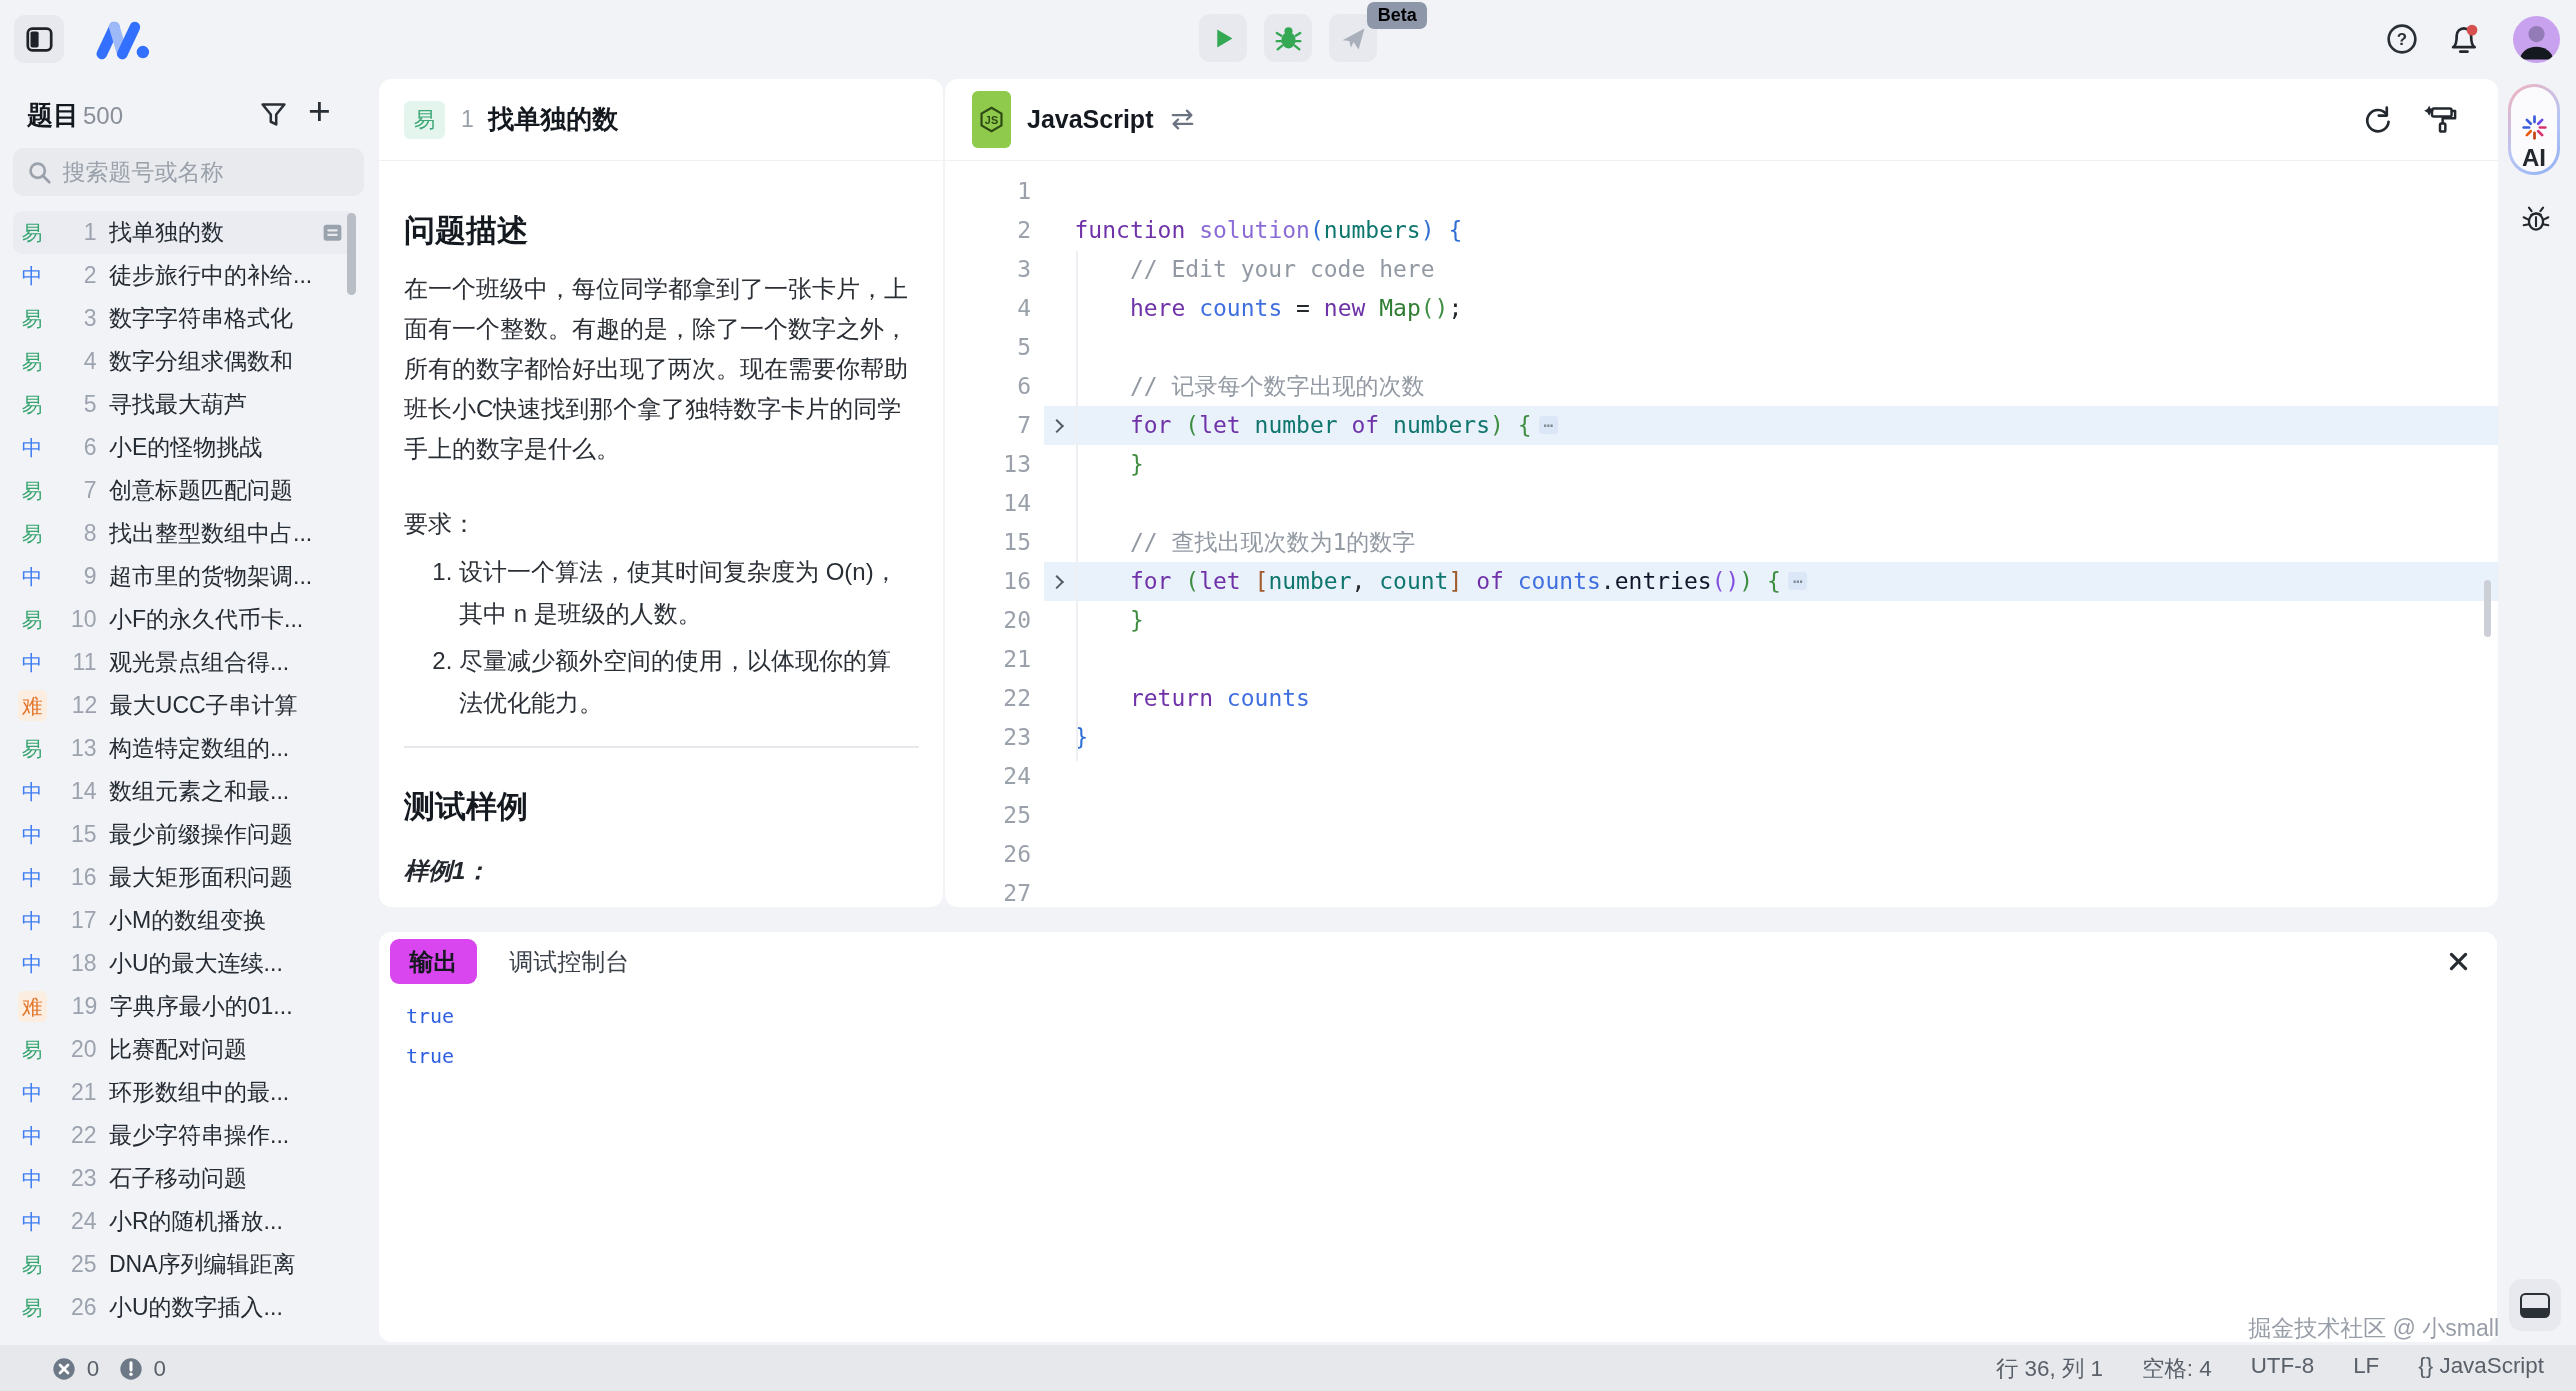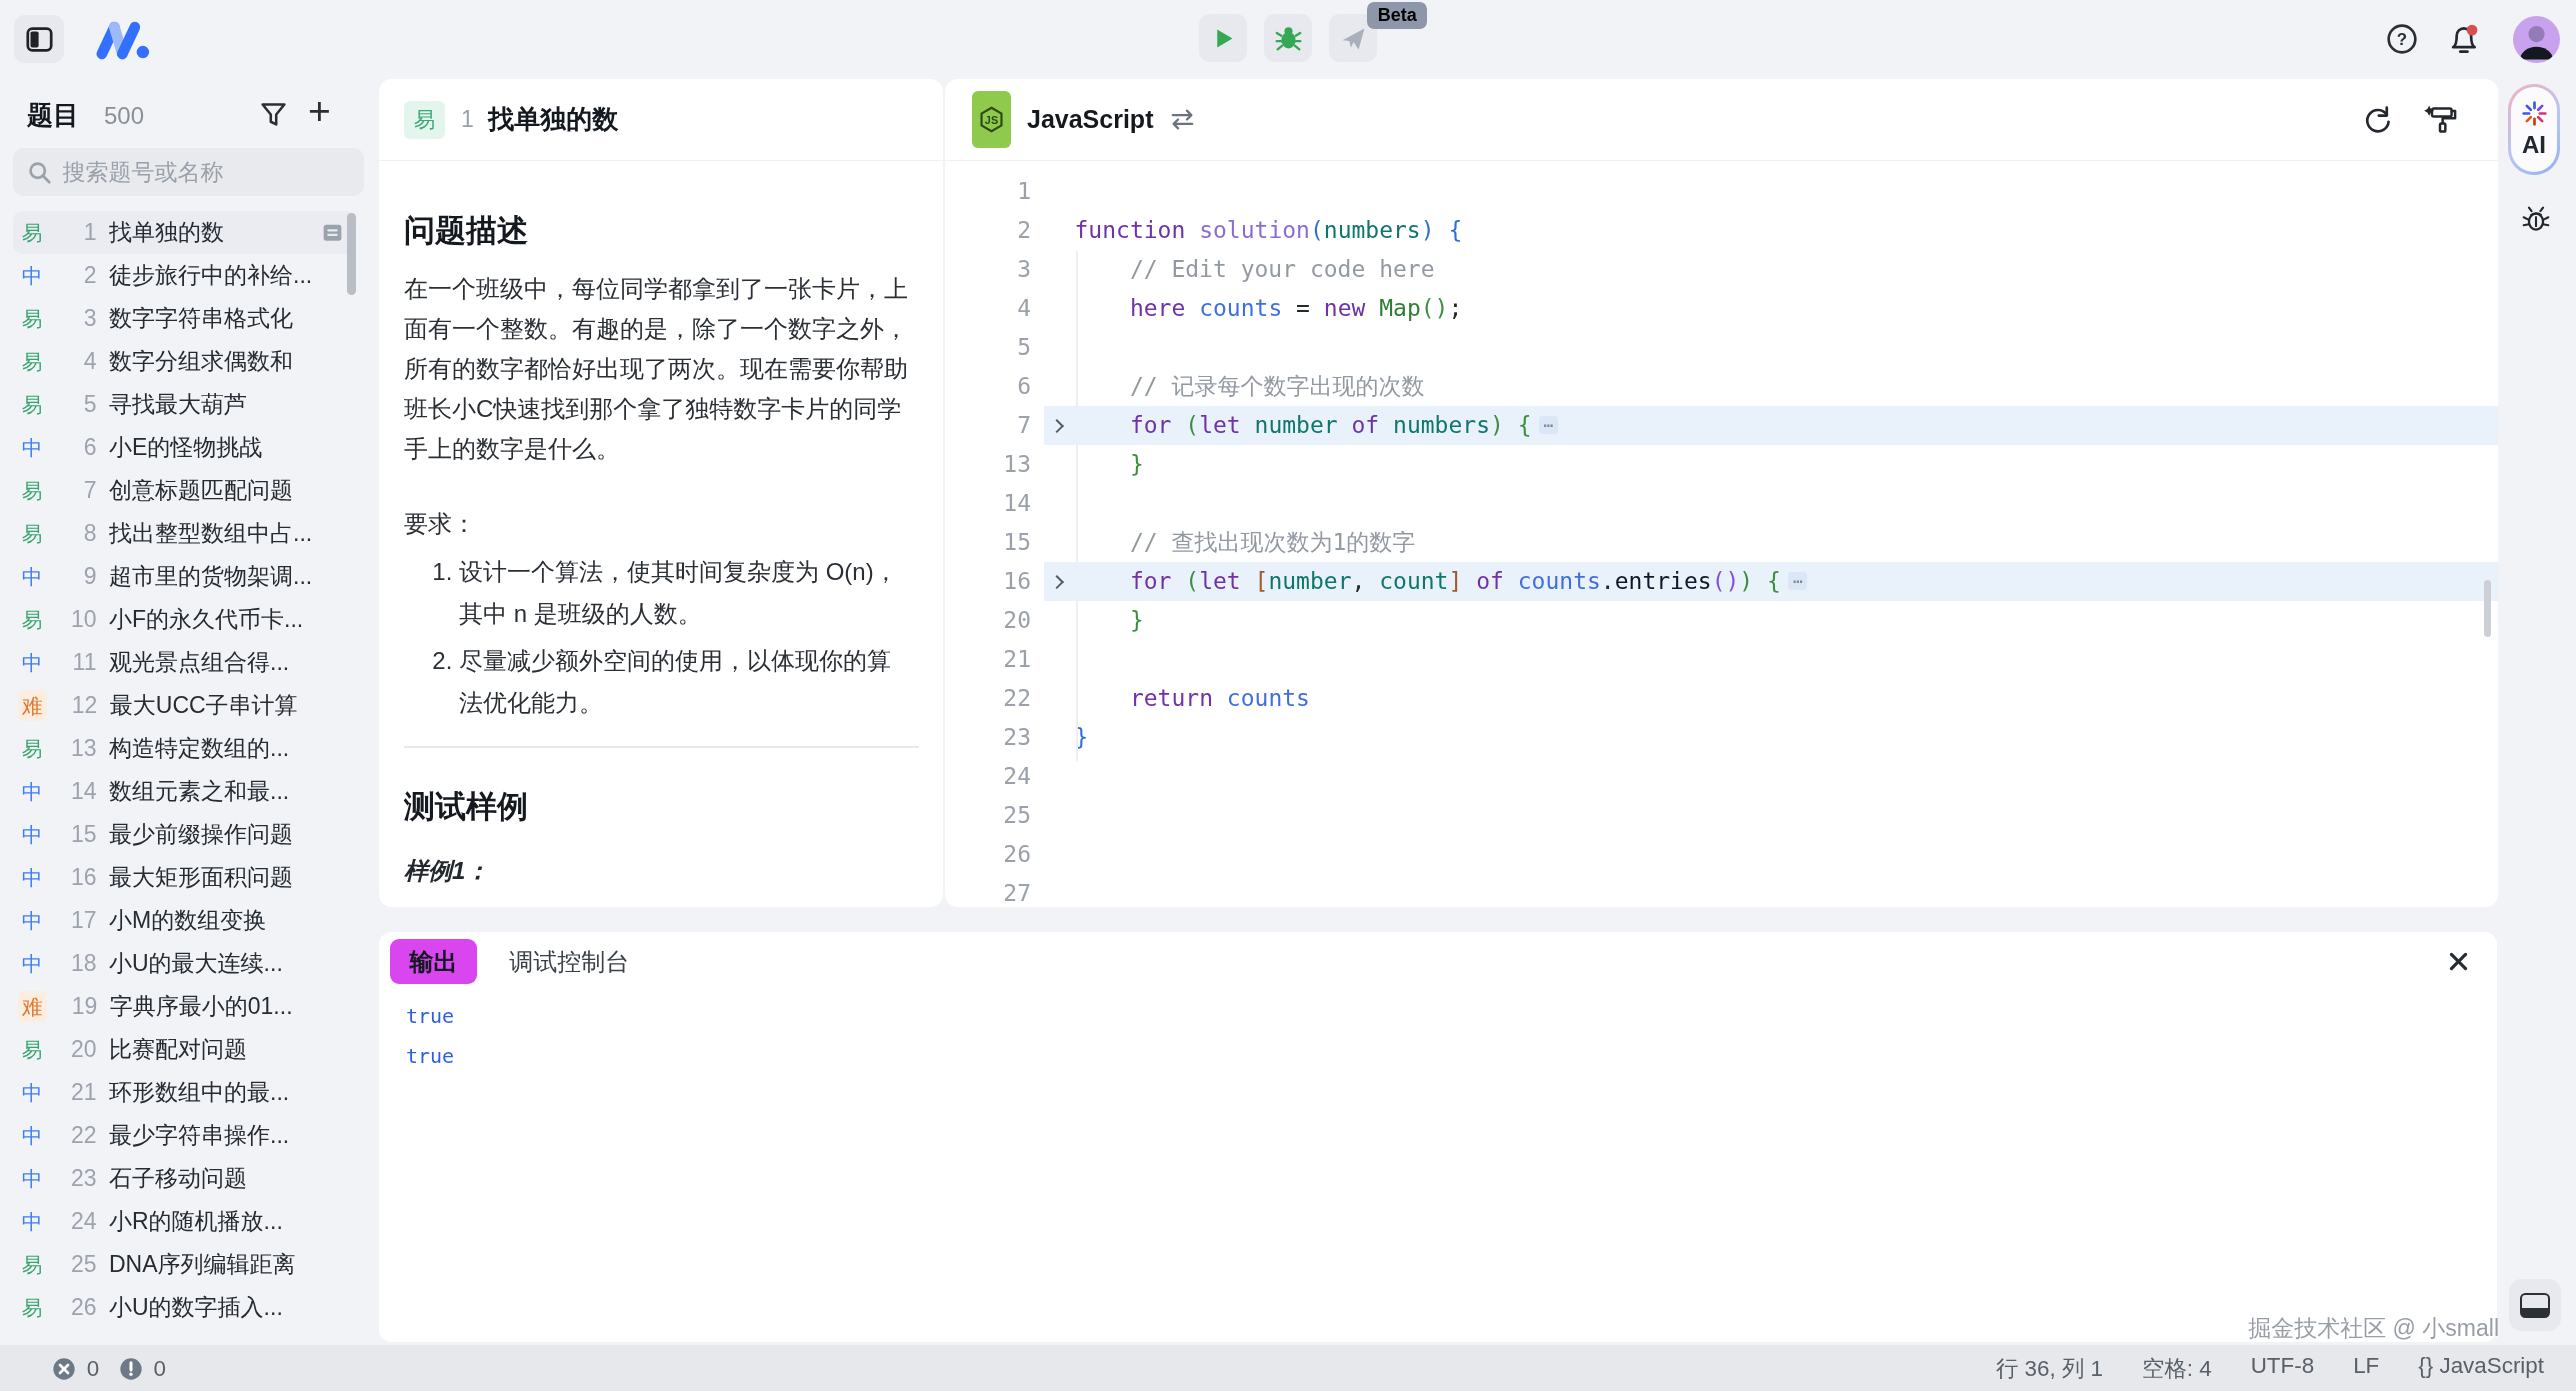--- a/index.html
+++ b/index.html
@@ -16,30 +16,30 @@
   .beta-badge{left:1367px;top:1.8px;height:27px;padding:0 10.7px;background:#8e96aa;border-radius:7.2px;
       color:#000000;font-size:18px;font-weight:bold;display:flex;align-items:center;}
   .help-icon{left:2386px;top:23px;}
   .bell-icon{left:2445px;top:21.5px;}
   .avatar{left:2513px;top:16px;width:47px;height:47px;border-radius:50%;background:#c9a2ef;overflow:hidden;}
 
   
   .ai-pill{left:2508px;top:84px;width:52px;height:91px;border-radius:27px;
      background:linear-gradient(140deg,#f3b0bb,#b9c6f5 55%,#8fb0f2);padding:2.7px;}
   .ai-inner{width:100%;height:100%;border-radius:24px;background:#fbfbfd;display:flex;flex-direction:column;
-     align-items:center;justify-content:center;gap:3.6px;}
+     align-items:center;justify-content:flex-end;gap:3.6px;}
   .ai-label{font-size:24px;font-weight:bold;color:#23272e;}
   .rail-bug{left:2521px;top:204px;}
   .panel-btn{left:2509px;top:1279px;width:52px;height:52px;background:#e7e9ee;border-radius:12.5px;
      display:flex;align-items:center;justify-content:center;}
   .panel-glyph{width:30px;height:25px;border:2.7px solid #2b3037;border-radius:5.4px;position:relative;}
   .panel-glyph::after{content:"";position:absolute;left:0;right:0;bottom:0;height:8px;background:#2b3037;}
 
   
-  .sb-head{left:27px;top:98px;display:flex;align-items:baseline;gap:25px;}
+  .sb-head{left:27px;top:98px;display:flex;align-items:baseline;gap:4px;}
   .sb-title{font-size:26px;font-weight:bold;color:#14181f;}
   .sb-count{font-size:24px;color:#8a9099;}
   .sb-filter{left:259px;top:100px;}
   .sb-plus{left:308px;top:89px;font-size:39px;font-weight:300;color:#2a2f36;}
   .search{left:12.5px;top:148px;width:351px;height:48px;background:#e8eaee;border-radius:10.7px;
      display:flex;align-items:center;padding:0 14.3px;gap:10.7px;}
   .search-ph{font-size:23px;color:#9aa1ab;}
   .plist{left:0;top:211px;width:376px;height:1132px;overflow:hidden;}
   .prow{height:43px;margin:0 19.7px 0 12.5px;display:flex;align-items:center;border-radius:9px;font-size:23px;}
   .prow .diff{width:39px;text-align:center;font-size:20.6px;flex:0 0 auto;}

